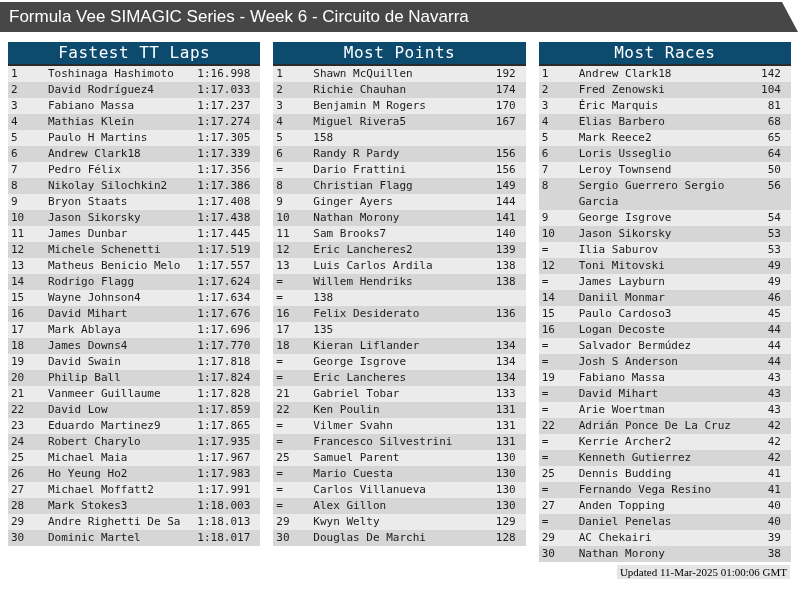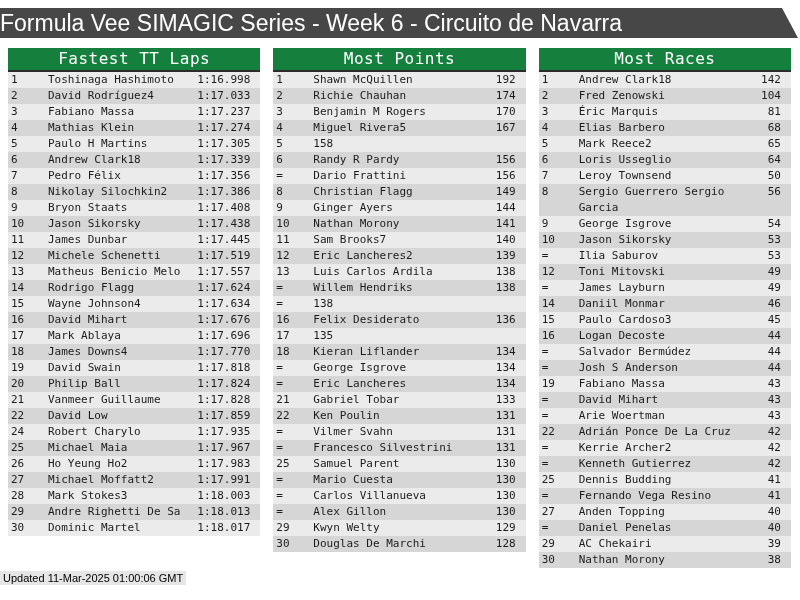--- a/index.html
+++ b/index.html
@@ -2,57 +2,58 @@
 <html><head>
 <meta charset="utf-8">
 <style>
   html, body { margin:0; padding:0; }
   body {
     width:800px; height:600px; overflow:hidden;
     background:#ffffff;
     font-family:"DejaVu Sans Mono", monospace;
   }
   .title-bar {
-    margin-top:8px;
+    margin-top:2px;
     width:798px; height:30px;
     background:#474747;
     color:#ffffff;
     font-family:"Liberation Sans", sans-serif;
-    font-size:23px; line-height:30px;
-    box-sizing:border-box;
+    font-size:17px; line-height:30px;
+    padding-left:9px; box-sizing:border-box;
     clip-path:polygon(0 0, calc(100% - 16px) 0, 100% 100%, 0 100%);
   }
   .tables {
     display:flex; gap:13px;
     margin:10px 9px 0 8px;
     align-items:flex-start;
   }
   .board { flex:1 1 0; min-width:0; }
   .board-header {
-    background:#15803d;
+    background:#0c4a6e;
     border-bottom:2px solid #2b2b2b;
     color:#ffffff;
     text-align:center;
     font-size:16px;
     height:22px; line-height:22px;
     letter-spacing:0.5px;
   }
   .row {
     display:flex;
     font-size:11px; line-height:16px;
     color:#1c1c1c;
   }
   .rows .row:nth-child(odd)  { background:#ebebeb; }
   .rows .row:nth-child(even) { background:#d6d6d6; }
   .row .rank  { flex:0 0 37px; padding-left:3px; }
   .row .name  { flex:1 1 auto; min-width:0; }
   .row .value { flex:0 0 auto; padding-right:10px; text-align:right; white-space:nowrap; }
   .footer {
+    text-align:right;
     margin:4px 10px 0 0;
-    font-family:Liberation Sans, sans-serif;
+    font-family:Liberation Serif, serif;
     font-size:11px; color:#000000;
   }
   .footer span { background:#e6e6e6; padding:1px 3px; }
 </style>
 </head>
 <body>
 
 <div class="title-bar">Formula Vee SIMAGIC Series - Week 6 - Circuito de Navarra</div>
 
 <div class="tables">
@@ -164,20 +165,25 @@
           <span class="rank">21</span>
           <span class="name">Vanmeer Guillaume</span>
           <span class="value">1:17.828</span>
         </div>
         <div class="row">
           <span class="rank">22</span>
           <span class="name">David Low</span>
           <span class="value">1:17.859</span>
         </div>
         <div class="row">
+          <span class="rank">23</span>
+          <span class="name">Eduardo Martinez9</span>
+          <span class="value">1:17.865</span>
+        </div>
+        <div class="row">
           <span class="rank">24</span>
           <span class="name">Robert Charylo</span>
           <span class="value">1:17.935</span>
         </div>
         <div class="row">
           <span class="rank">25</span>
           <span class="name">Michael Maia</span>
           <span class="value">1:17.967</span>
         </div>
         <div class="row">

